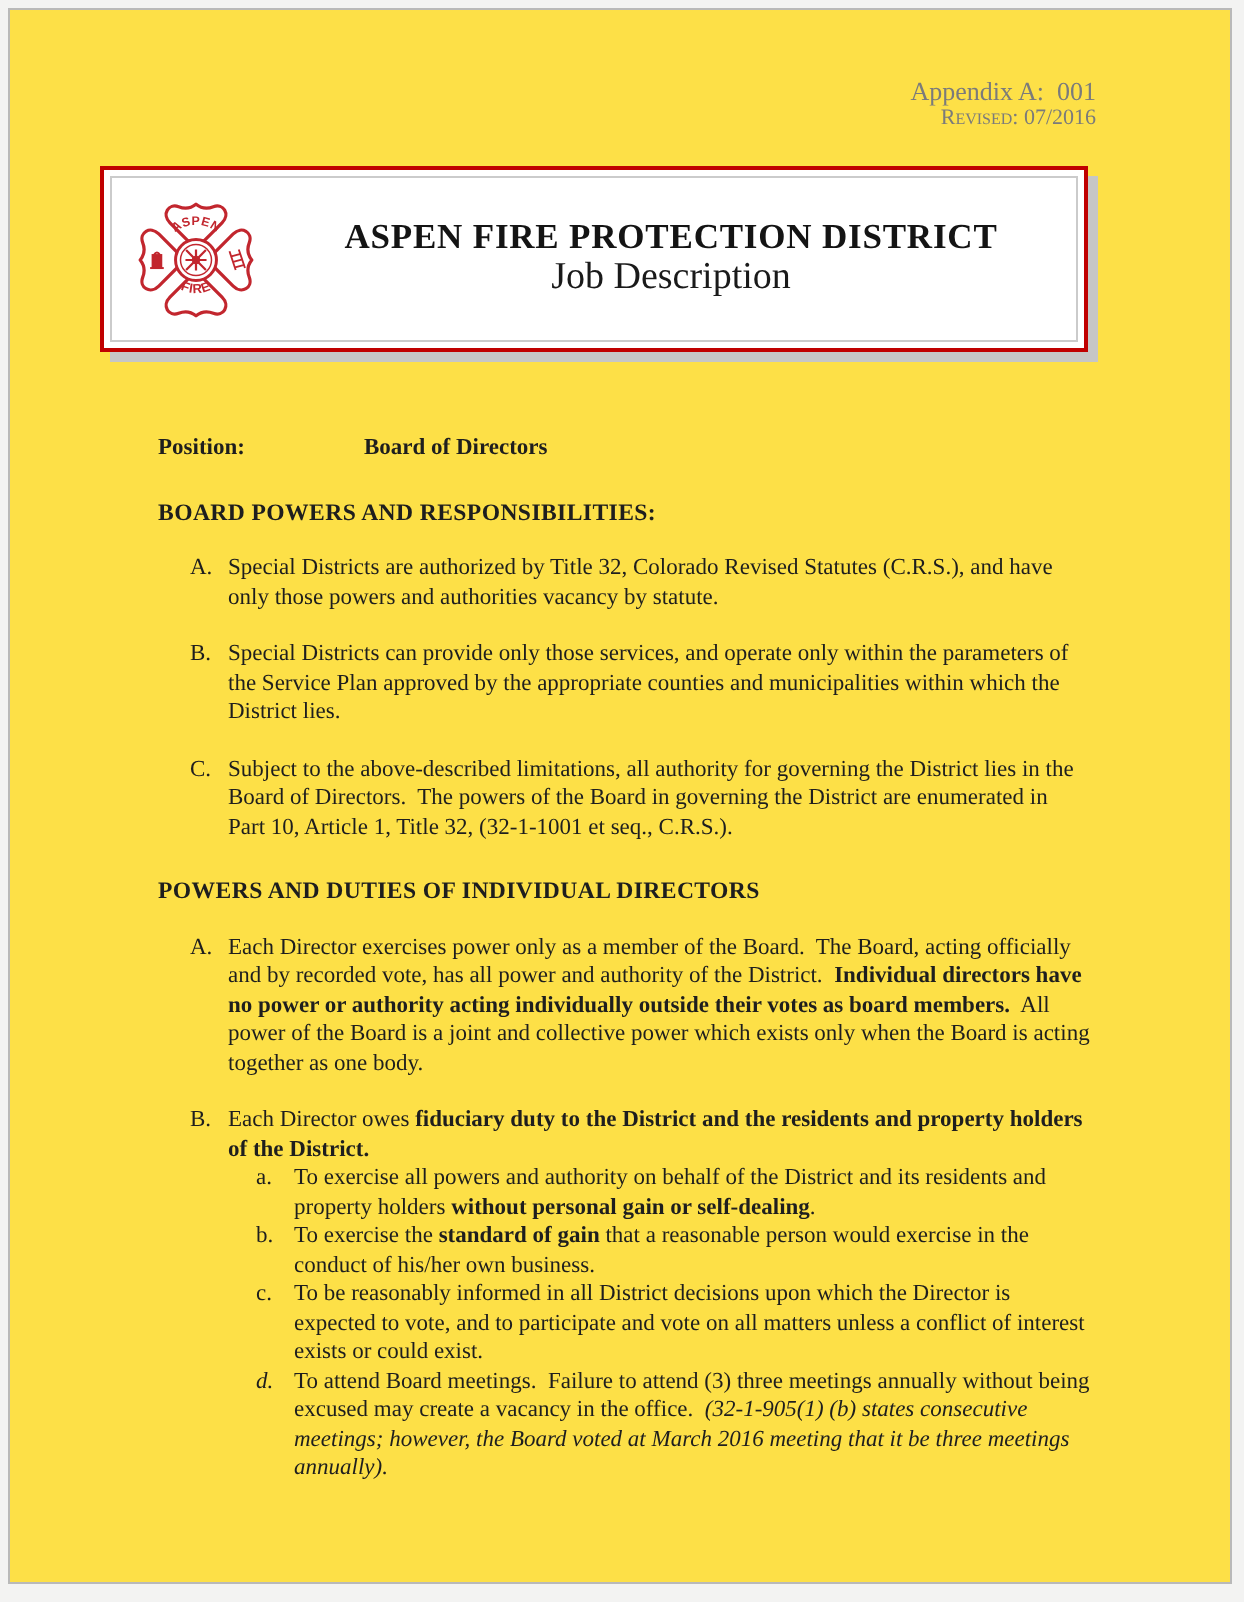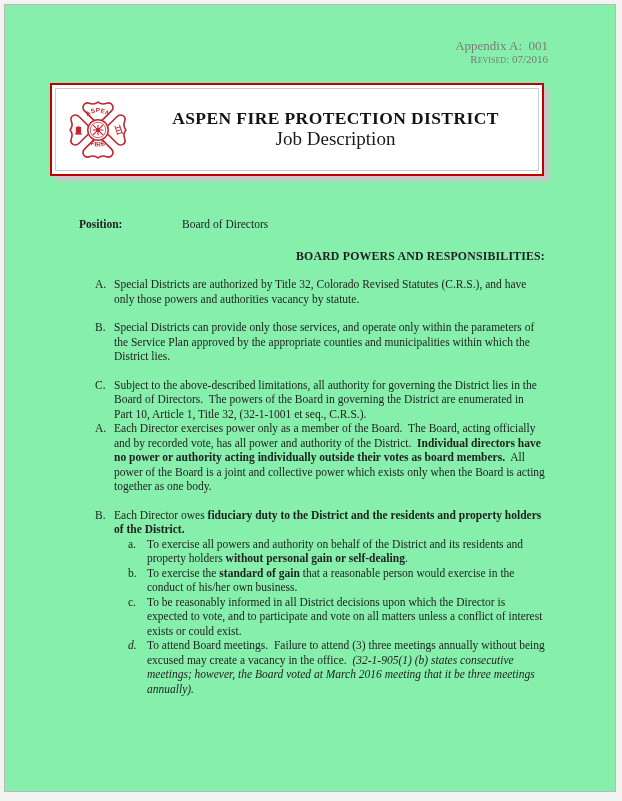--- a/index.html
+++ b/index.html
@@ -4,21 +4,21 @@
 <style>
   html,body{margin:0;padding:0;}
   body{
     width:622px;height:801px;overflow:hidden;position:relative;
     background:#f3f3f2;
     font-family:"Liberation Serif","DejaVu Serif",serif;
     color:#1e1e1e;
   }
   .page{
     position:absolute;left:4px;top:4px;width:612px;height:788px;
-    background:#86efac;border:1px solid #b9b9b9;box-sizing:border-box;
+    background:#fde047;border:1px solid #b9b9b9;box-sizing:border-box;
   }
   
   .meta{position:absolute;top:33px;right:67px;text-align:right;color:#7b7b7b;}
   .meta .appendix{font-size:13px;line-height:15px;white-space:pre;}
   .meta .revised{font-size:11px;line-height:12px;font-variant:small-caps;white-space:pre;}
   
   .letterhead{
     position:absolute;left:45px;top:78px;width:494px;height:93px;
     border:2px solid #c00000;background:#fff;box-sizing:border-box;
     box-shadow:5px 5px 0 #c6c6c6;
@@ -28,22 +28,22 @@
     content:'';position:absolute;inset:3px;border:1px solid #cbcbcb;pointer-events:none;
   }
   .logo-wrap{flex:none;margin-left:15px;width:62px;height:62px;}
   .lh-text{flex:1;text-align:center;margin-top:-4px;}
   .org-title{font-size:17.5px;font-weight:bold;letter-spacing:.4px;color:#141414;line-height:22px;}
   .doc-type{font-size:19px;line-height:20px;color:#1a1a1a;}
   
   .doc-body{padding:212px 70px 0 74px;font-size:11.5px;line-height:14.5px;}
   .pos-row{margin:0;}
   .pos-label{display:inline-block;width:103px;font-weight:bold;}
-  .pos-value{font-weight:normal;}
-  .sec-heading{font-weight:bold;font-size:11.8px;letter-spacing:.2px;margin:17px 0 14px 0;text-align:right;}
+  .pos-value{font-weight:bold;}
+  .sec-heading{font-weight:bold;font-size:11.8px;letter-spacing:.2px;margin:17px 0 14px 0;}
   .sec-items{padding-left:16px;}
   .item-block + .item-block{margin-top:14px;}
   .item{display:flex;}
   .item > .lab{flex:none;width:19px;}
   .item > .txt{flex:1;white-space:pre-wrap;}
   .sublist{margin-left:33px;}
   .subitem{display:flex;}
   .subitem > .lab{flex:none;width:19px;}
   .subitem > .txt{flex:1;white-space:pre-wrap;}
   .b{font-weight:bold;}
@@ -125,20 +125,21 @@
             </div>
             <div class="item-block">
               <div class="item">
                 <span class="lab">C.</span>
                 <span class="txt"><span>Subject to the above-described limitations, all authority for governing the District lies in the Board of Directors.  The powers of the Board in governing the District are enumerated in Part 10, Article 1, Title 32, (32-1-1001 et seq., C.R.S.).</span></span>
               </div>
             </div>
           </div>
         </section>
         <section>
+          <div class="sec-heading">POWERS AND DUTIES OF INDIVIDUAL DIRECTORS</div>
           <div class="sec-items">
             <div class="item-block">
               <div class="item">
                 <span class="lab">A.</span>
                 <span class="txt"><span>Each Director exercises power only as a member of the Board.  The Board, acting officially and by recorded vote, has all power and authority of the District.  </span><span class="b">Individual directors have no power or authority acting individually outside their votes as board members.</span><span>  All power of the Board is a joint and collective power which exists only when the Board is acting together as one body.</span></span>
               </div>
             </div>
             <div class="item-block">
               <div class="item">
                 <span class="lab">B.</span>

